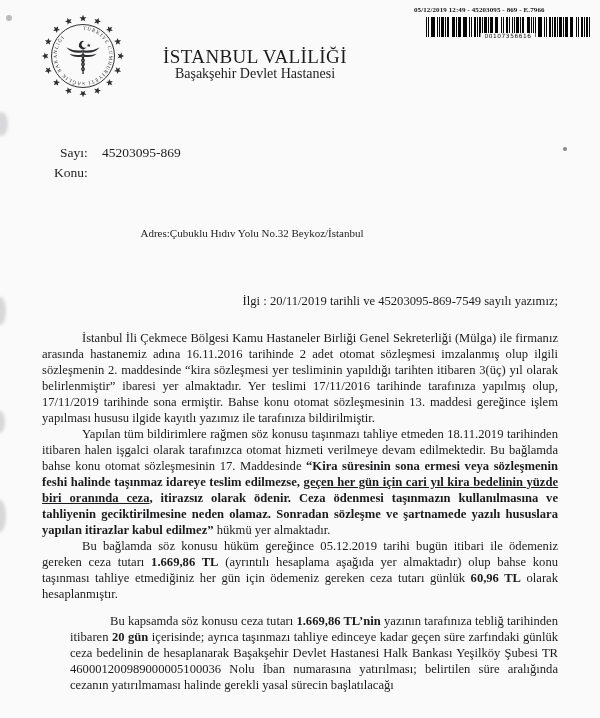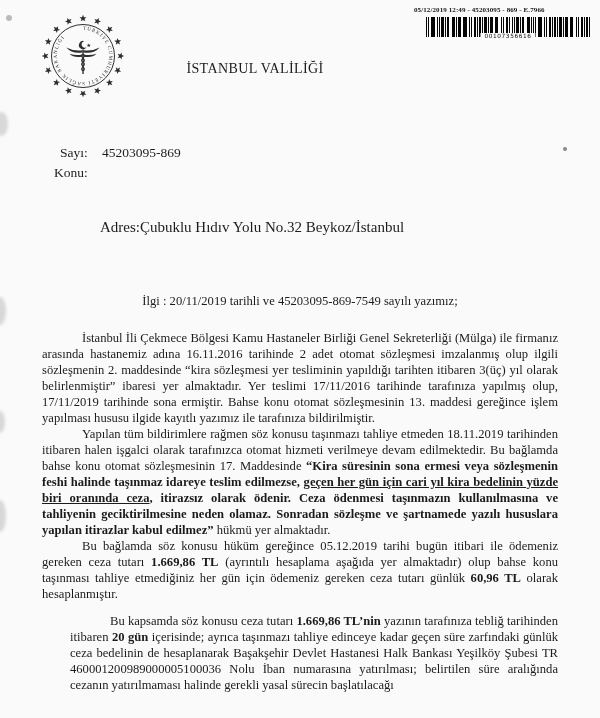--- a/index.html
+++ b/index.html
@@ -5,21 +5,21 @@
   html,body{margin:0;padding:0;background:#9a9a9a;}
   .page{
     position:relative;width:600px;height:718px;margin:0 auto;
     background:#fbfafa;overflow:hidden;
     font-family:"Liberation Serif",serif;color:#1c1c1e;
   }
   
   .seal{position:absolute;left:38px;top:11px;width:90px;height:90px;}
   .letterhead{position:absolute;left:105px;top:48px;width:300px;text-align:center;line-height:17px;}
   .lh-tc{font-size:13.5px;}
-  .lh-main{font-size:14px;letter-spacing:.4px;margin-top:12px;}
+  .lh-main{font-size:19px;letter-spacing:.4px;}
   .lh-sub{font-size:14px;}
   .stamp{position:absolute;left:414px;top:5px;width:176px;}
   .stamp-line{font-weight:bold;font-size:7px;line-height:8.6px;letter-spacing:.1px;color:#141414;}
   .stamp-ref{margin-top:1px;}
   .barcode{position:relative;width:164px;height:20px;margin:2px 0 0 12px;}
   .bars{position:absolute;inset:0;
     background:repeating-linear-gradient(90deg,
       #050505 0 1.5px,#fbfafa 1.5px 2.3px,
       #050505 2.3px 3.1px,#fbfafa 3.1px 4.8px,
       #050505 4.8px 7.6px,#fbfafa 7.6px 8.4px,
@@ -28,25 +28,25 @@
     background:#fbfafa;padding:0 4px;font-family:"DejaVu Sans",sans-serif;
     font-size:5.8px;letter-spacing:.6px;color:#111;}
   
   .meta{position:absolute;left:40px;top:145px;font-size:13.5px;}
   .meta-row{display:flex;height:20px;align-items:flex-start;}
   .meta-label{width:44px;text-align:right;}
   .meta-colon{width:18px;}
   
   .recipient{position:absolute;left:18px;top:219px;width:468px;text-align:center;}
   .recipient-name{font-size:13.2px;letter-spacing:.2px;}
-  .recipient-address{font-size:15px;}
+  .recipient-address{font-size:11px;margin-top:8px;}
   
   .bodytext{position:absolute;left:42px;top:293px;width:516px;
     font-size:12.6px;line-height:16px;text-align:justify;color:#1b1b1d;}
-  .ilgi{margin:0 0 21px 0;text-align:center;}
+  .ilgi{margin:0 0 21px 0;text-align:right;}
   .para{margin:0;text-indent:40px;}
   .para-gap{margin-top:11px;margin-left:28px;}
   b{font-weight:bold;}
   .u{text-decoration:underline;}
   
   .artifact{position:absolute;background:rgba(80,80,88,.2);border-radius:50%;filter:blur(1.5px);}
   .a1{left:-5px;top:112px;width:13px;height:24px;}
   .a2{left:-6px;top:297px;width:12px;height:28px;}
   .a3{left:-5px;top:411px;width:10px;height:22px;}
   .a4{left:-6px;top:500px;width:12px;height:32px;}
@@ -102,20 +102,21 @@
         <path d="M50.5,50.5 Q60,52.5 65,47.5 Q58,50 50.5,48.3 Z" fill="#2e2e30"></path>
         <rect x="49.3" y="43" width="1.5" height="27" fill="#2e2e30"></rect>
         <path d="M50,48 C44.5,50.5 55.5,54 50,57 C44.5,60 55.5,63.5 50,66.5" fill="none" stroke="#2e2e30" stroke-width="1.2"></path>
         <path d="M50,48 C55.5,50.5 44.5,54 50,57 C55.5,60 44.5,63.5 50,66.5" fill="none" stroke="#2e2e30" stroke-width="1.2"></path>
       </g>
     </svg>
   </div>
 
   <div class="letterhead">
     <div class="lh-main">İSTANBUL VALİLİĞİ</div>
+    <div class="lh-sub">Başakşehir Devlet Hastanesi</div>
   </div>
 
   <div class="stamp">
     <div class="stamp-line stamp-ref">05/12/2019 12:49 - 45203095 - 869 - E.7966</div>
     <div class="barcode">
       <div class="bars"></div>
       <div class="barcode-num">00107356616</div>
     </div>
   </div>
 

